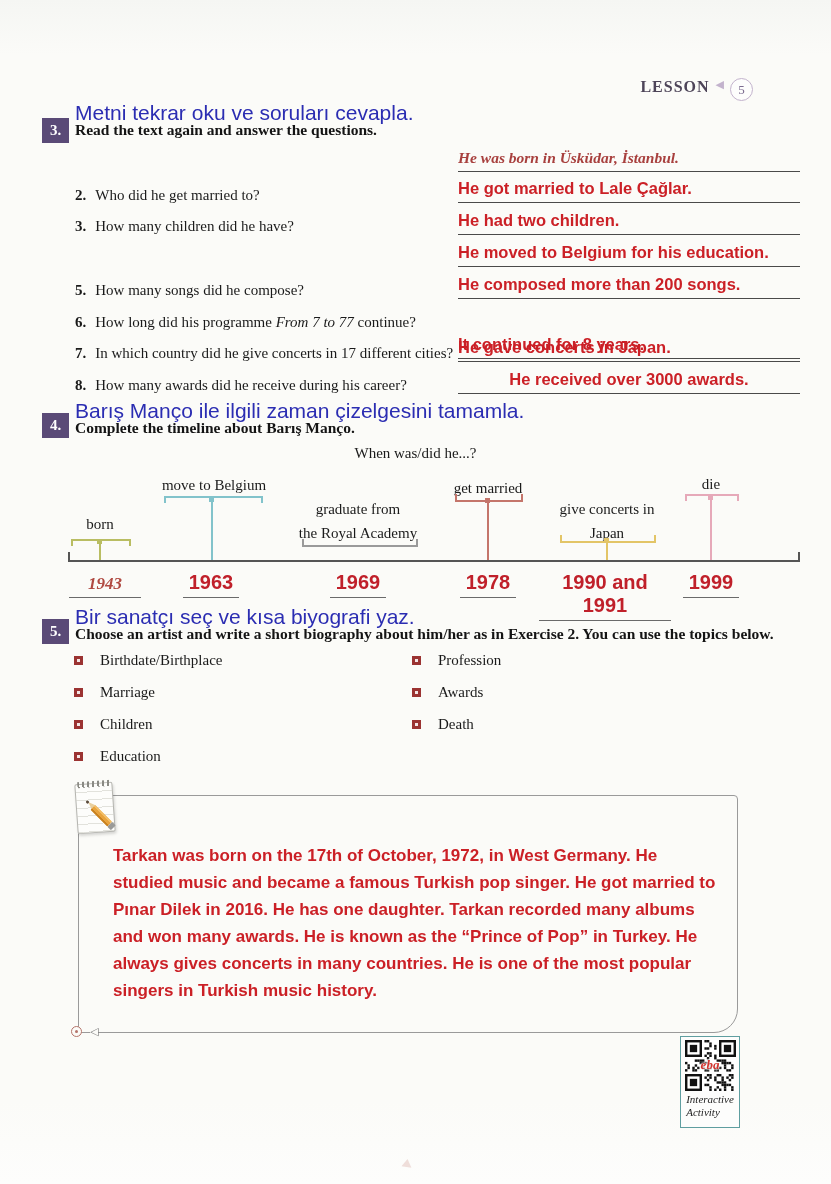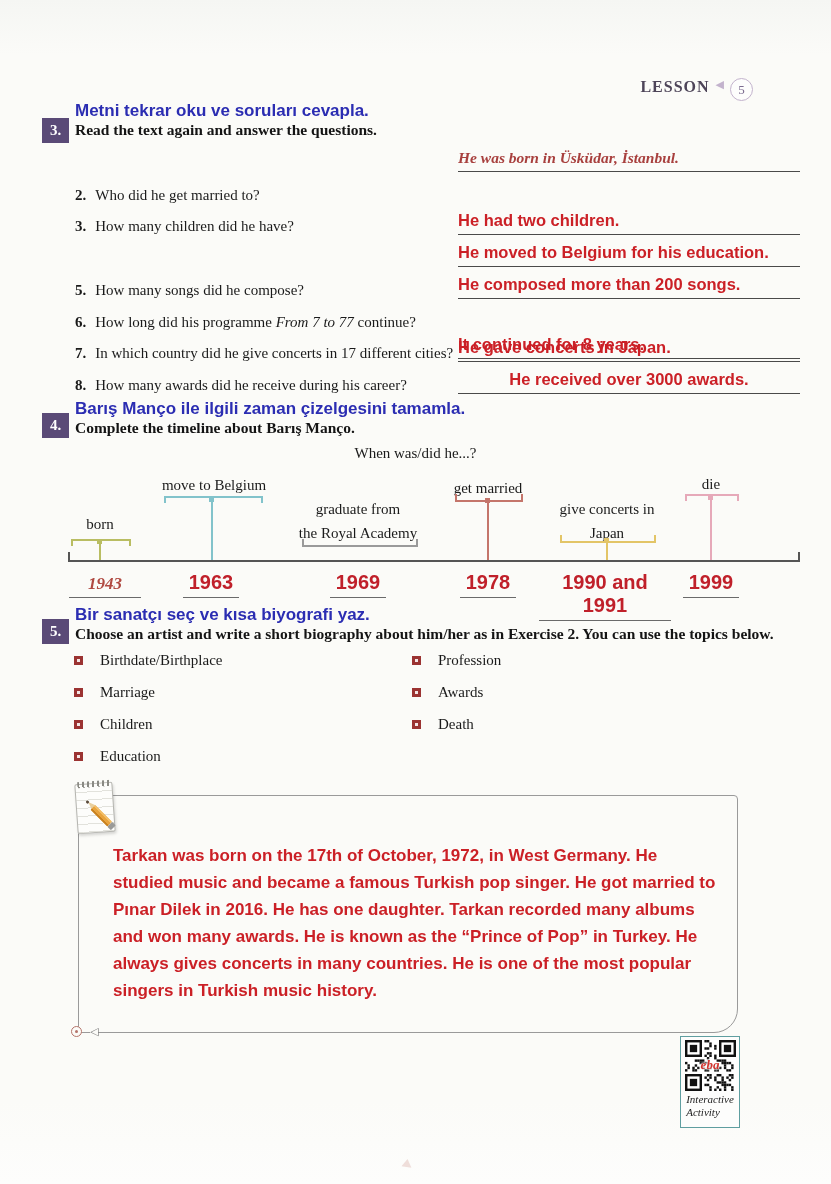--- a/index.html
+++ b/index.html
@@ -14,21 +14,21 @@
   
   .lesson{top:78px;right:78px;display:flex;align-items:flex-start;gap:6px;}
   .lesson-word{font-weight:bold;font-size:16px;letter-spacing:1px;color:#4d4458;}
   .lesson-arrow{color:#c3b3cd;font-size:11px;}
   .lesson-circle{width:21px;height:21px;border:1.5px solid #c3b3cd;border-radius:50%;
     display:flex;align-items:center;justify-content:center;font-size:13px;color:#7b6b8f;background:#fdfdfc;}
 
   
   .num-box{width:27px;height:25px;background:#5a4a77;color:#fff;font-weight:bold;font-size:15px;
     display:flex;align-items:center;justify-content:center;font-family:"Liberation Serif",serif;}
-  .title-tr{font-family:"Liberation Sans","DejaVu Sans",sans-serif;font-weight:bold;font-size:17px;color:#2b2db2;}
+  .title-tr{font-family:"Liberation Sans","DejaVu Sans",sans-serif;font-weight:normal;font-size:21px;color:#2b2db2;}
   .title-en{font-weight:bold;font-size:15.5px;color:#141414;}
 
   
   .q-row{left:75px;width:370px;font-size:15px;color:#1a1a1a;}
   .q-num{font-weight:bold;margin-right:9px;}
   .q-it{font-style:italic;}
   .a-row{left:458px;width:342px;height:27px;border-bottom:1.2px solid #4a4a4a;overflow:hidden;}
   .a-text{font-family:"Liberation Sans","DejaVu Sans",sans-serif;font-weight:bold;font-size:16.5px;color:#cb2026;line-height:26px;white-space:nowrap;}
   .a-example{font-family:"Liberation Serif",serif;font-weight:bold;font-style:italic;font-size:15.5px;color:#a8403e;line-height:24px;}
 
@@ -104,20 +104,21 @@
   <div class="abs title-en" style="left:75px;top:121px;">Read the text again and answer the questions.</div>
 
   <div class="abs q-row" style="top:187px;"><span class="q-num">2.</span><span>Who did he get married to?</span></div>
   <div class="abs q-row" style="top:218px;"><span class="q-num">3.</span><span>How many children did he have?</span></div>
   <div class="abs q-row" style="top:282px;"><span class="q-num">5.</span><span>How many songs did he compose?</span></div>
   <div class="abs q-row" style="top:314px;width:400px;"><span class="q-num">6.</span><span>How long did his programme </span><span class="q-it">From 7 to 77</span><span> continue?</span></div>
   <div class="abs q-row" style="top:345px;width:400px;"><span class="q-num">7.</span><span>In which country did he give concerts in 17 different cities?</span></div>
   <div class="abs q-row" style="top:377px;"><span class="q-num">8.</span><span>How many awards did he receive during his career?</span></div>
 
   <div class="abs a-row" style="top:146px;height:25px;"><span class="a-text a-example">He was born in Üsküdar, İstanbul.</span></div>
+  <div class="abs a-row" style="top:175px;"><span class="a-text">He got married to Lale Çağlar.</span></div>
   <div class="abs a-row" style="top:207px;"><span class="a-text">He had two children.</span></div>
   <div class="abs a-row" style="top:239px;"><span class="a-text">He moved to Belgium for his education.</span></div>
   <div class="abs a-row" style="top:271px;"><span class="a-text">He composed more than 200 songs.</span></div>
   <div class="abs a-row" style="top:303px;margin-top:28px;"><span class="a-text">It continued for 8 years.</span></div>
   <div class="abs a-row" style="top:334px;"><span class="a-text">He gave concerts in Japan.</span></div>
   <div class="abs a-row" style="top:366px;text-align:center;"><span class="a-text">He received over 3000 awards.</span></div>
 
   <div class="abs num-box" style="left:42px;top:413px;">4.</div>
   <div class="abs title-tr" style="left:75px;top:399px;">Barış Manço ile ilgili zaman çizelgesini tamamla.</div>
   <div class="abs title-en" style="left:75px;top:419px;">Complete the timeline about Barış Manço.</div>

